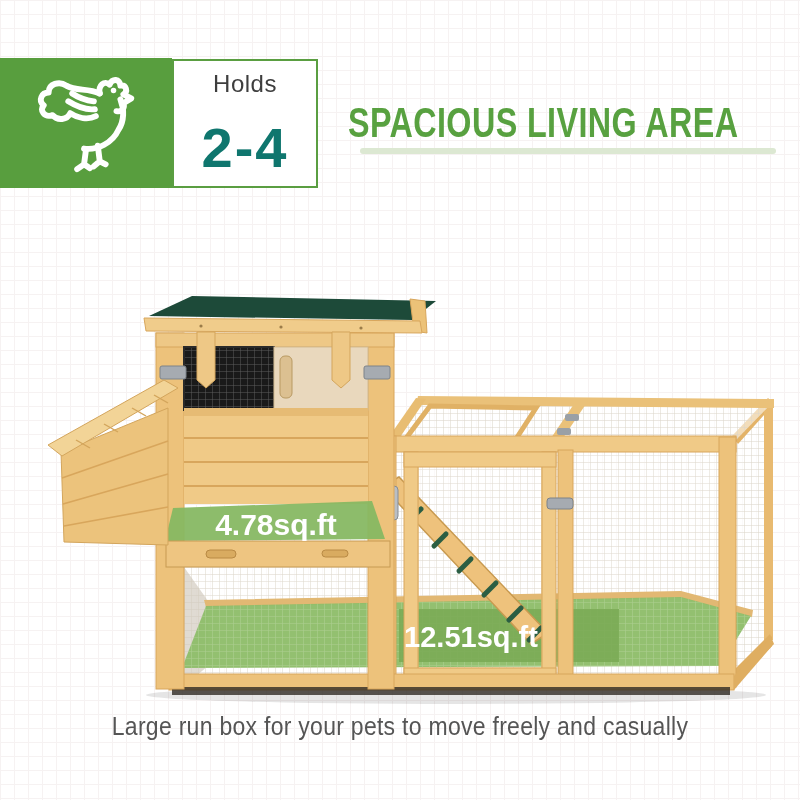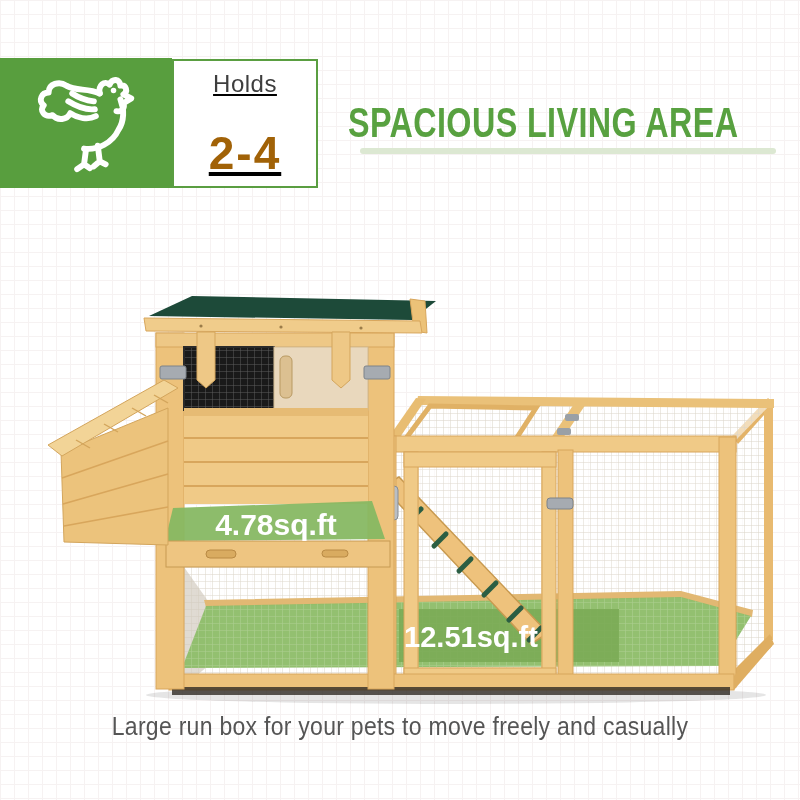--- a/index.html
+++ b/index.html
@@ -14,24 +14,23 @@
   }
   .badge-tile{
     position:absolute;left:0;top:58px;width:172px;height:130px;
     background:#589e3e;display:flex;align-items:center;justify-content:center;
   }
   .capacity-box{
     position:absolute;left:172px;top:59px;width:146px;height:129px;
     background:#ffffff;border:2px solid #5a9e41;box-sizing:border-box;
     display:flex;flex-direction:column;align-items:center;justify-content:space-between;
     padding:9px 0 10px 0;
-    text-decoration:underline;
   }
   .cap-small{font-size:24px;color:#3e3e3e;letter-spacing:.5px;}
-  .cap-big{font-size:46px;font-weight:bold;color:#a16207;letter-spacing:2px;line-height:1;}
+  .cap-big{font-size:56px;font-weight:bold;color:#0f766e;letter-spacing:2px;line-height:1;}
   .section-title{
     position:absolute;left:348px;top:99px;width:432px;
     font-size:42px;font-weight:bold;color:#58a140;white-space:nowrap;
     transform:scale(.77,1);transform-origin:left top;letter-spacing:.5px;
   }
   .title-underline{
     position:absolute;left:360px;top:148px;width:416px;height:6px;
     background:#dce8d2;border-radius:3px;
   }
   .coop-wrap{position:absolute;left:36px;top:270px;width:780px;height:440px;}

